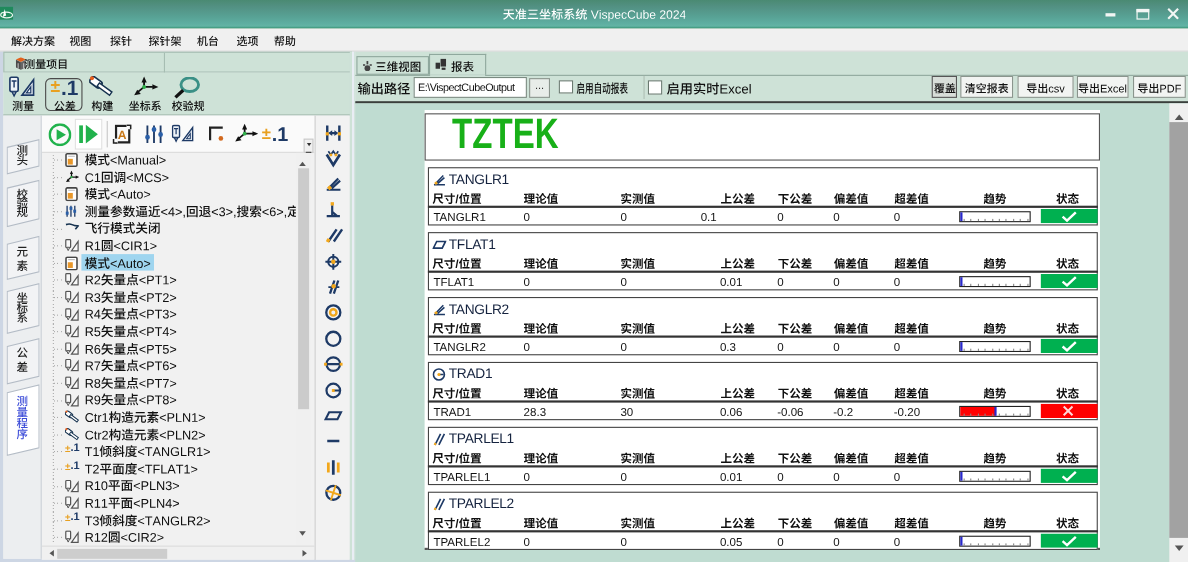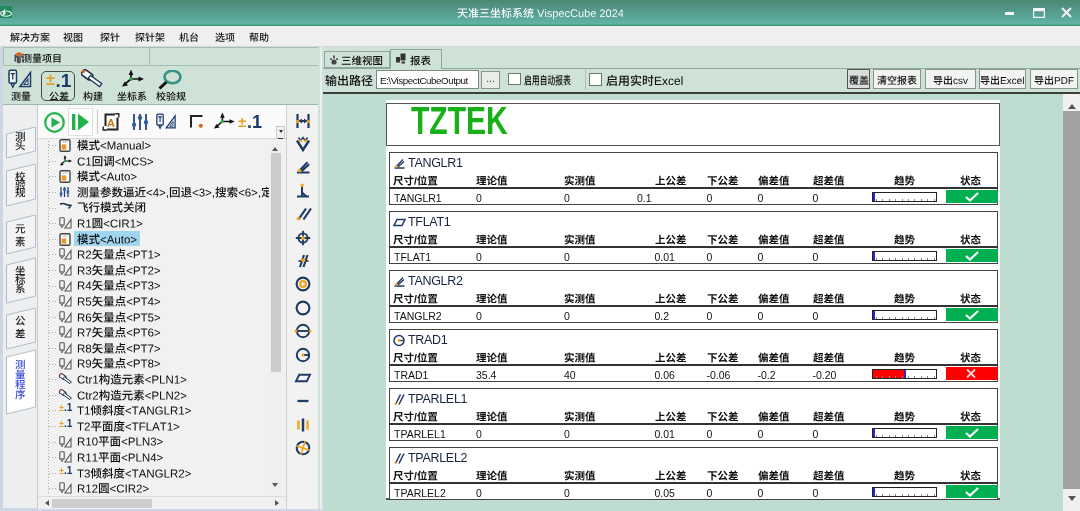--- a/index.html
+++ b/index.html
@@ -1275,21 +1275,21 @@
     <use href="#b52BF" x="1000"></use>
   </svg>
 <svg class="abs" style="left:959.5px;top:291.5px" width="21.0" height="13.1" viewBox="0 -1000 2000 1250" fill="#111">
     <use href="#b72B6" x="0"></use>
     <use href="#b6001" x="1000"></use>
   </svg>
 <div class="abs" style="left:389px;top:305px;width:609px;height:2px;background:#333;"></div>
 <div class="abs" style="left:394px;top:310px;font-size:10.5px;color:#111;">TANGLR2</div>
 <div class="abs" style="left:476px;top:310px;font-size:10.5px;color:#111;">0</div>
 <div class="abs" style="left:564px;top:310px;font-size:10.5px;color:#111;">0</div>
-<div class="abs" style="left:654.5px;top:310px;font-size:10.5px;color:#111;">0.2</div>
+<div class="abs" style="left:654.5px;top:310px;font-size:10.5px;color:#111;">0.3</div>
 <div class="abs" style="left:706.5px;top:310px;font-size:10.5px;color:#111;">0</div>
 <div class="abs" style="left:757.5px;top:310px;font-size:10.5px;color:#111;">0</div>
 <div class="abs" style="left:812.5px;top:310px;font-size:10.5px;color:#111;">0</div>
 <div class="abs" style="left:872px;top:310px;width:65px;height:10px;background:#fff;border:1px solid #222;">
     <div class="abs" style="left:3.0px;bottom:0;width:1px;height:2.5px;background:#888;"></div>
     <div class="abs" style="left:9.4px;bottom:0;width:1px;height:2.5px;background:#888;"></div>
     <div class="abs" style="left:15.8px;bottom:0;width:1px;height:2.5px;background:#888;"></div>
     <div class="abs" style="left:22.2px;bottom:0;width:1px;height:2.5px;background:#888;"></div>
     <div class="abs" style="left:28.6px;bottom:0;width:1px;height:2.5px;background:#888;"></div>
     <div class="abs" style="left:35.0px;bottom:0;width:1px;height:2.5px;background:#888;"></div>
@@ -1352,22 +1352,22 @@
 <svg class="abs" style="left:893.5px;top:350.5px" width="21.0" height="13.1" viewBox="0 -1000 2000 1250" fill="#111">
     <use href="#b8D8B" x="0"></use>
     <use href="#b52BF" x="1000"></use>
   </svg>
 <svg class="abs" style="left:959.5px;top:350.5px" width="21.0" height="13.1" viewBox="0 -1000 2000 1250" fill="#111">
     <use href="#b72B6" x="0"></use>
     <use href="#b6001" x="1000"></use>
   </svg>
 <div class="abs" style="left:389px;top:364px;width:609px;height:2px;background:#333;"></div>
 <div class="abs" style="left:394px;top:369px;font-size:10.5px;color:#111;">TRAD1</div>
-<div class="abs" style="left:476px;top:369px;font-size:10.5px;color:#111;">35.4</div>
-<div class="abs" style="left:564px;top:369px;font-size:10.5px;color:#111;">40</div>
+<div class="abs" style="left:476px;top:369px;font-size:10.5px;color:#111;">28.3</div>
+<div class="abs" style="left:564px;top:369px;font-size:10.5px;color:#111;">30</div>
 <div class="abs" style="left:654.5px;top:369px;font-size:10.5px;color:#111;">0.06</div>
 <div class="abs" style="left:706.5px;top:369px;font-size:10.5px;color:#111;">-0.06</div>
 <div class="abs" style="left:757.5px;top:369px;font-size:10.5px;color:#111;">-0.2</div>
 <div class="abs" style="left:812.5px;top:369px;font-size:10.5px;color:#111;">-0.20</div>
 <div class="abs" style="left:872px;top:369px;width:65px;height:10px;background:#fff;border:1px solid #222;">
     <div class="abs" style="left:0;top:0;width:32px;height:8px;background:#ff0000;"></div>
     <div class="abs" style="left:3.0px;bottom:0;width:1px;height:2.5px;background:#888;"></div>
     <div class="abs" style="left:9.4px;bottom:0;width:1px;height:2.5px;background:#888;"></div>
     <div class="abs" style="left:15.8px;bottom:0;width:1px;height:2.5px;background:#888;"></div>
     <div class="abs" style="left:22.2px;bottom:0;width:1px;height:2.5px;background:#888;"></div>

